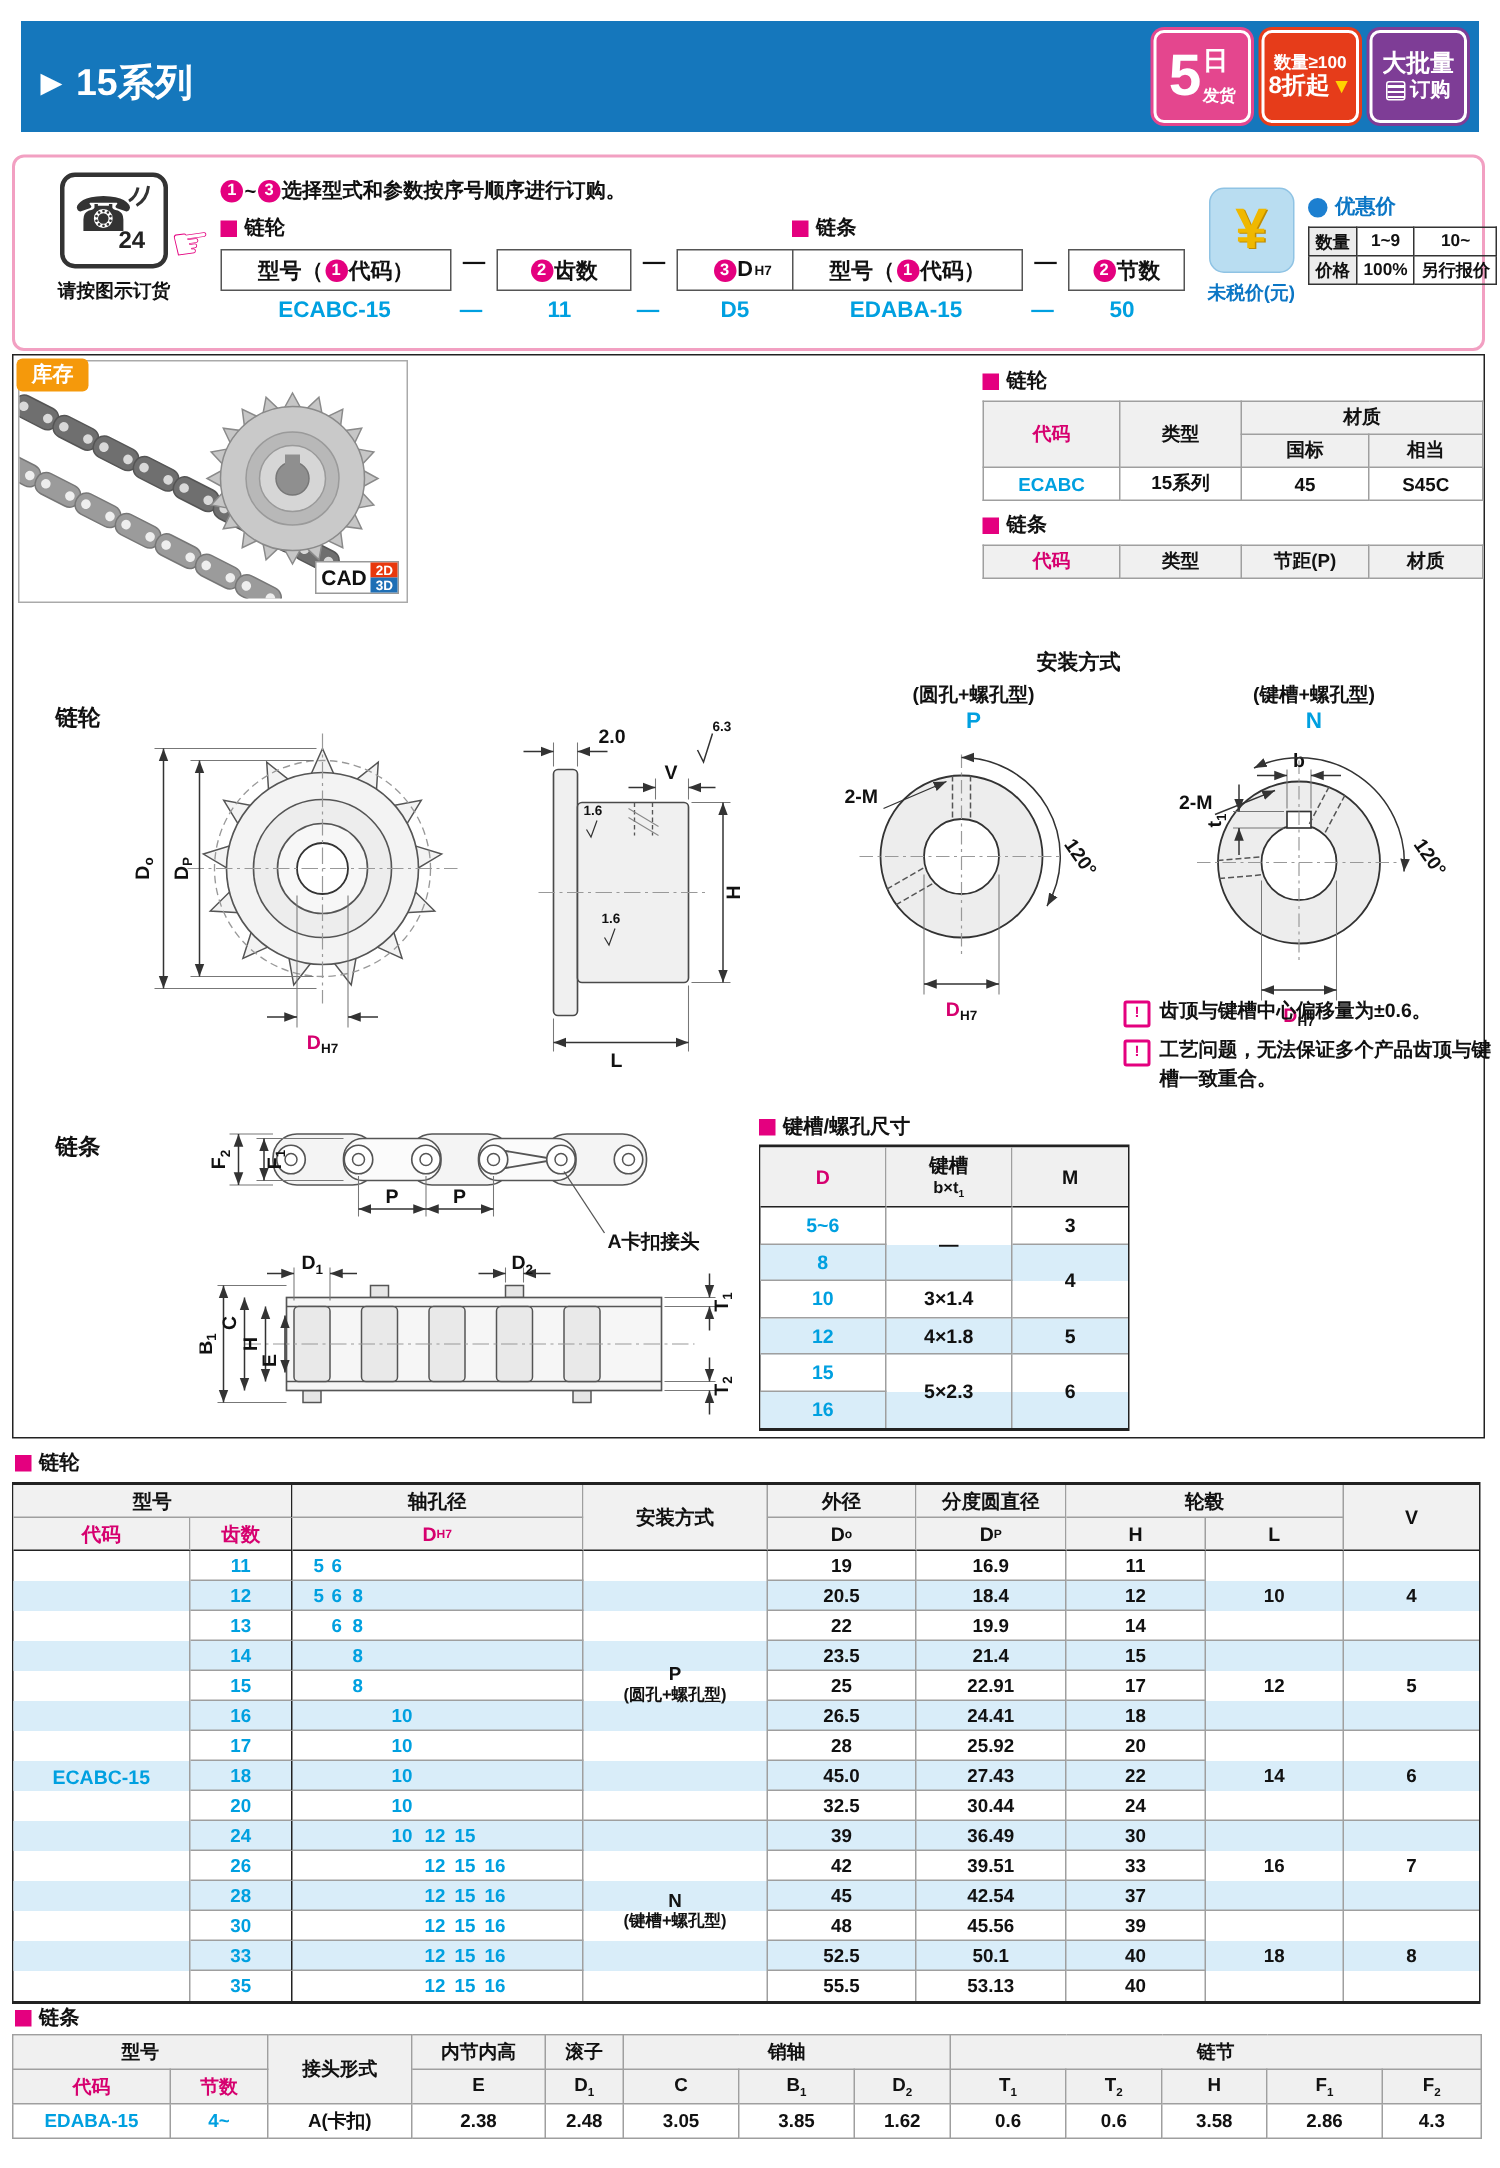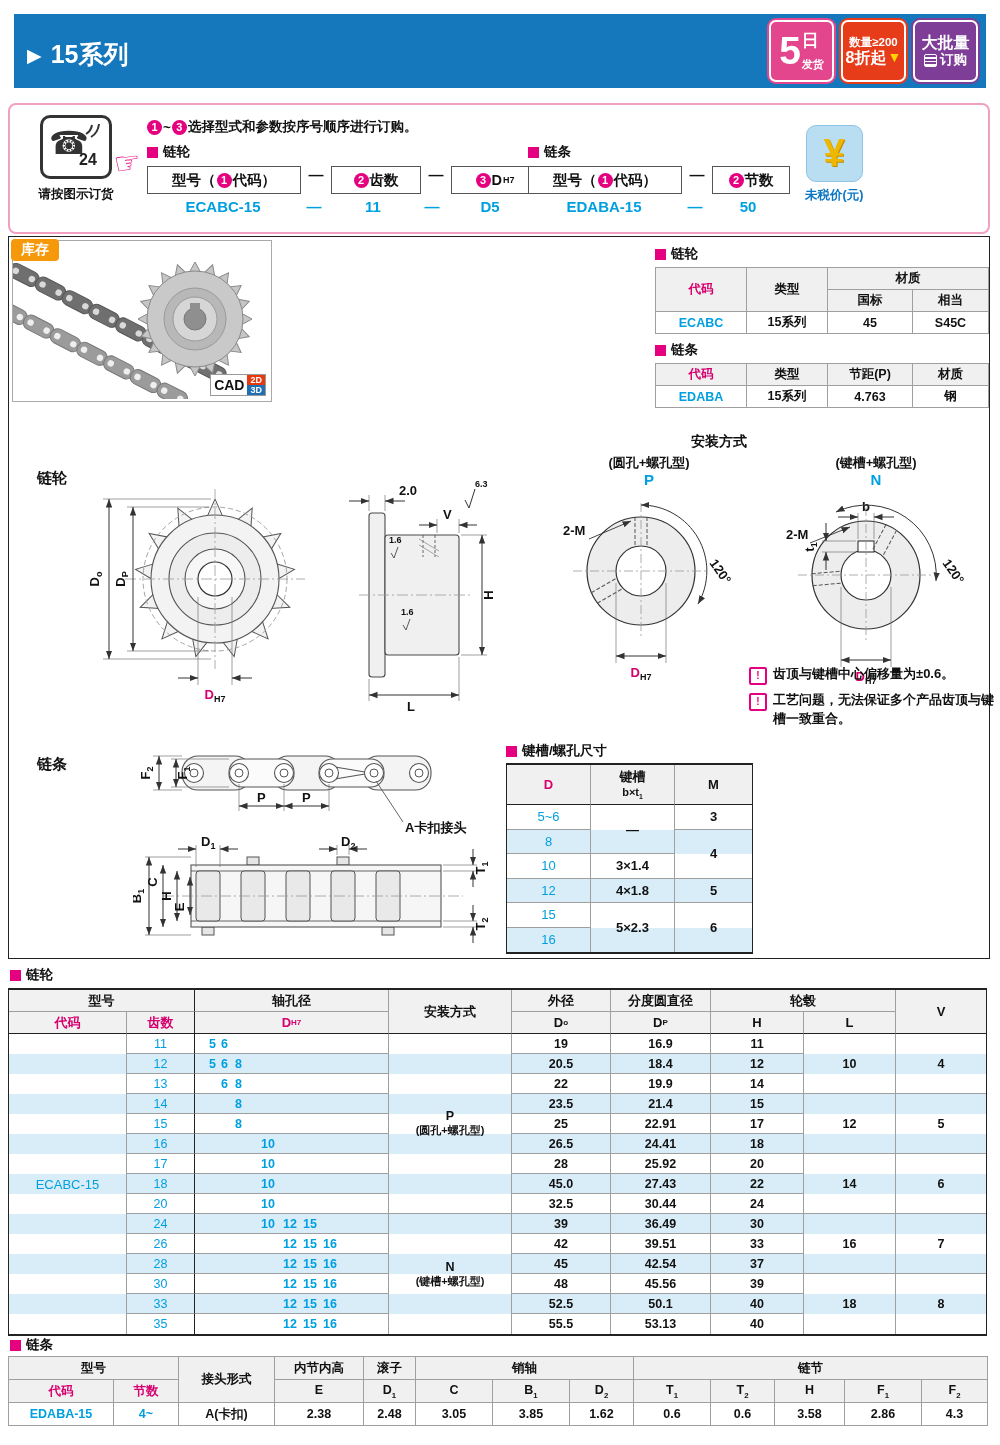--- a/index.html
+++ b/index.html
@@ -82,21 +82,21 @@
   .stripe{z-index:0}
   .sb{background:#d9edf9}
   .nb{border-bottom:none !important}.nr{border-right:none !important}
   
   .tbllabel{position:absolute;font-weight:bold;font-size:13.5px;display:flex;align-items:center;gap:5px}
   .mgrid{position:absolute;left:8px;top:988px;display:grid;grid-template-columns:118px 68px 194px 123px 99px 100px 93px 92px 90px;grid-template-rows:22px 22px repeat(15,20px);border:1.5px solid #222;border-top-width:2px;border-bottom-width:2px;background:#fff}
   .hc{background:#f1f1f1;font-weight:bold;font-size:13px;display:flex;align-items:center;justify-content:center;border-right:1px solid #9f9f9f;z-index:1;position:relative}
   .h1{border-bottom:1px solid #9f9f9f}
   .h2,.hs{border-bottom:1.5px solid #222}
   .c{font-size:12.5px;font-weight:bold;display:flex;align-items:center;justify-content:center;border-right:1px solid #9f9f9f;border-bottom:1px solid #9f9f9f;z-index:1;position:relative}
-  .blue{color:#00a0e0;font-weight:normal}
+  .blue{color:#00a0e0;font-weight:bold}
   .rd{border-right-color:#222 !important}
   .dh7c span{position:absolute;top:50%;transform:translateY(-50%);color:#00a0e0;font-weight:bold}
   .colflex{flex-direction:column;line-height:1.2}
   .icap{font-size:11px}
   
   .chtbl{position:absolute;left:8px;top:1356px;border-collapse:collapse;table-layout:fixed;width:979px;font-size:12.5px;border:1.5px solid #222;background:#fff}
   .chtbl th,.chtbl td{border:1px solid #9f9f9f;text-align:center;font-weight:bold;padding:0;height:22px;overflow:hidden}
   .chtbl th{background:#f0f0f0}
   
   svg text{font-family:"Liberation Sans","DejaVu Sans",sans-serif}
@@ -114,21 +114,21 @@
   <span class="series">15系列</span>
   <div class="badges">
     <div class="badge b1">
       <span class="big">5</span>
       <span class="col">
         <span class="day">日</span>
         <span class="small">发货</span>
       </span>
     </div>
     <div class="badge b2">
-      <span class="l1">数量≥200</span>
+      <span class="l1">数量≥100</span>
       <span class="l2">
           <span>8折起</span>
           <span class="ar">▼</span>
         </span>
     </div>
     <div class="badge b3">
       <span class="l1">大批量</span>
       <span class="l2">
           <span class="bulk-ic"></span>
           <span>订购</span>
@@ -211,20 +211,40 @@
       <div class="odash">—</div>
       <div class="w4">50</div>
     </div>
   </div>
 
   <div class="yenwrap">
     <div class="yenbox">
         <span class="yen">¥</span>
       </div>
     <div class="untaxed">未税价(元)</div>
+  </div>
+  <div class="pricearea">
+    <div class="ptitle">
+        <span class="pdot"></span>
+        <span>优惠价</span>
+      </div>
+    <table class="price">
+      <tbody>
+          <tr>
+        <td class="hd">数量</td>
+        <td style="width:40px">1~9</td>
+        <td style="width:56px">10~</td>
+      </tr>
+      <tr>
+        <td class="hd">价格</td>
+        <td>100%</td>
+        <td>另行报价</td>
+      </tr>
+    </tbody>
+      </table>
   </div>
 </div>
 
 <div class="mainbox">
 
   <div class="imgbox">
     <div class="stock">库存</div>
     <svg width="256" height="158" viewBox="0 0 256 158">
       <defs>
         <marker id="ar" markerWidth="10" markerHeight="8" refX="8.5" refY="4" orient="auto" markerUnits="userSpaceOnUse">
@@ -349,26 +369,20 @@
         <span>链条</span>
       </div>
     <table class="mini">
       <tbody>
           <tr>
         <th class="mag" style="width:90px">代码</th>
         <th style="width:80px">类型</th>
         <th style="width:84px">节距(P)</th>
         <th>材质</th>
       </tr>
-      <tr>
-        <td class="bluetx">EDABA</td>
-        <td>15系列</td>
-        <td>4.763</td>
-        <td>钢</td>
-      </tr>
     </tbody>
       </table>
   </div>
 
   <div class="dlabel" style="left:28px;top:232px">链轮</div>
 
   <svg class="abs" style="left:66px;top:240px" width="250" height="228" viewBox="0 0 250 228">
     <g>
         <polygon points="132,40 140,22 148,40" transform="rotate(0 140 102)" fill="#f3f3f3" stroke="#555" stroke-width="1"></polygon>
         <polygon points="132,40 140,22 148,40" transform="rotate(27.692307692307693 140 102)" fill="#f3f3f3" stroke="#555" stroke-width="1"></polygon>

